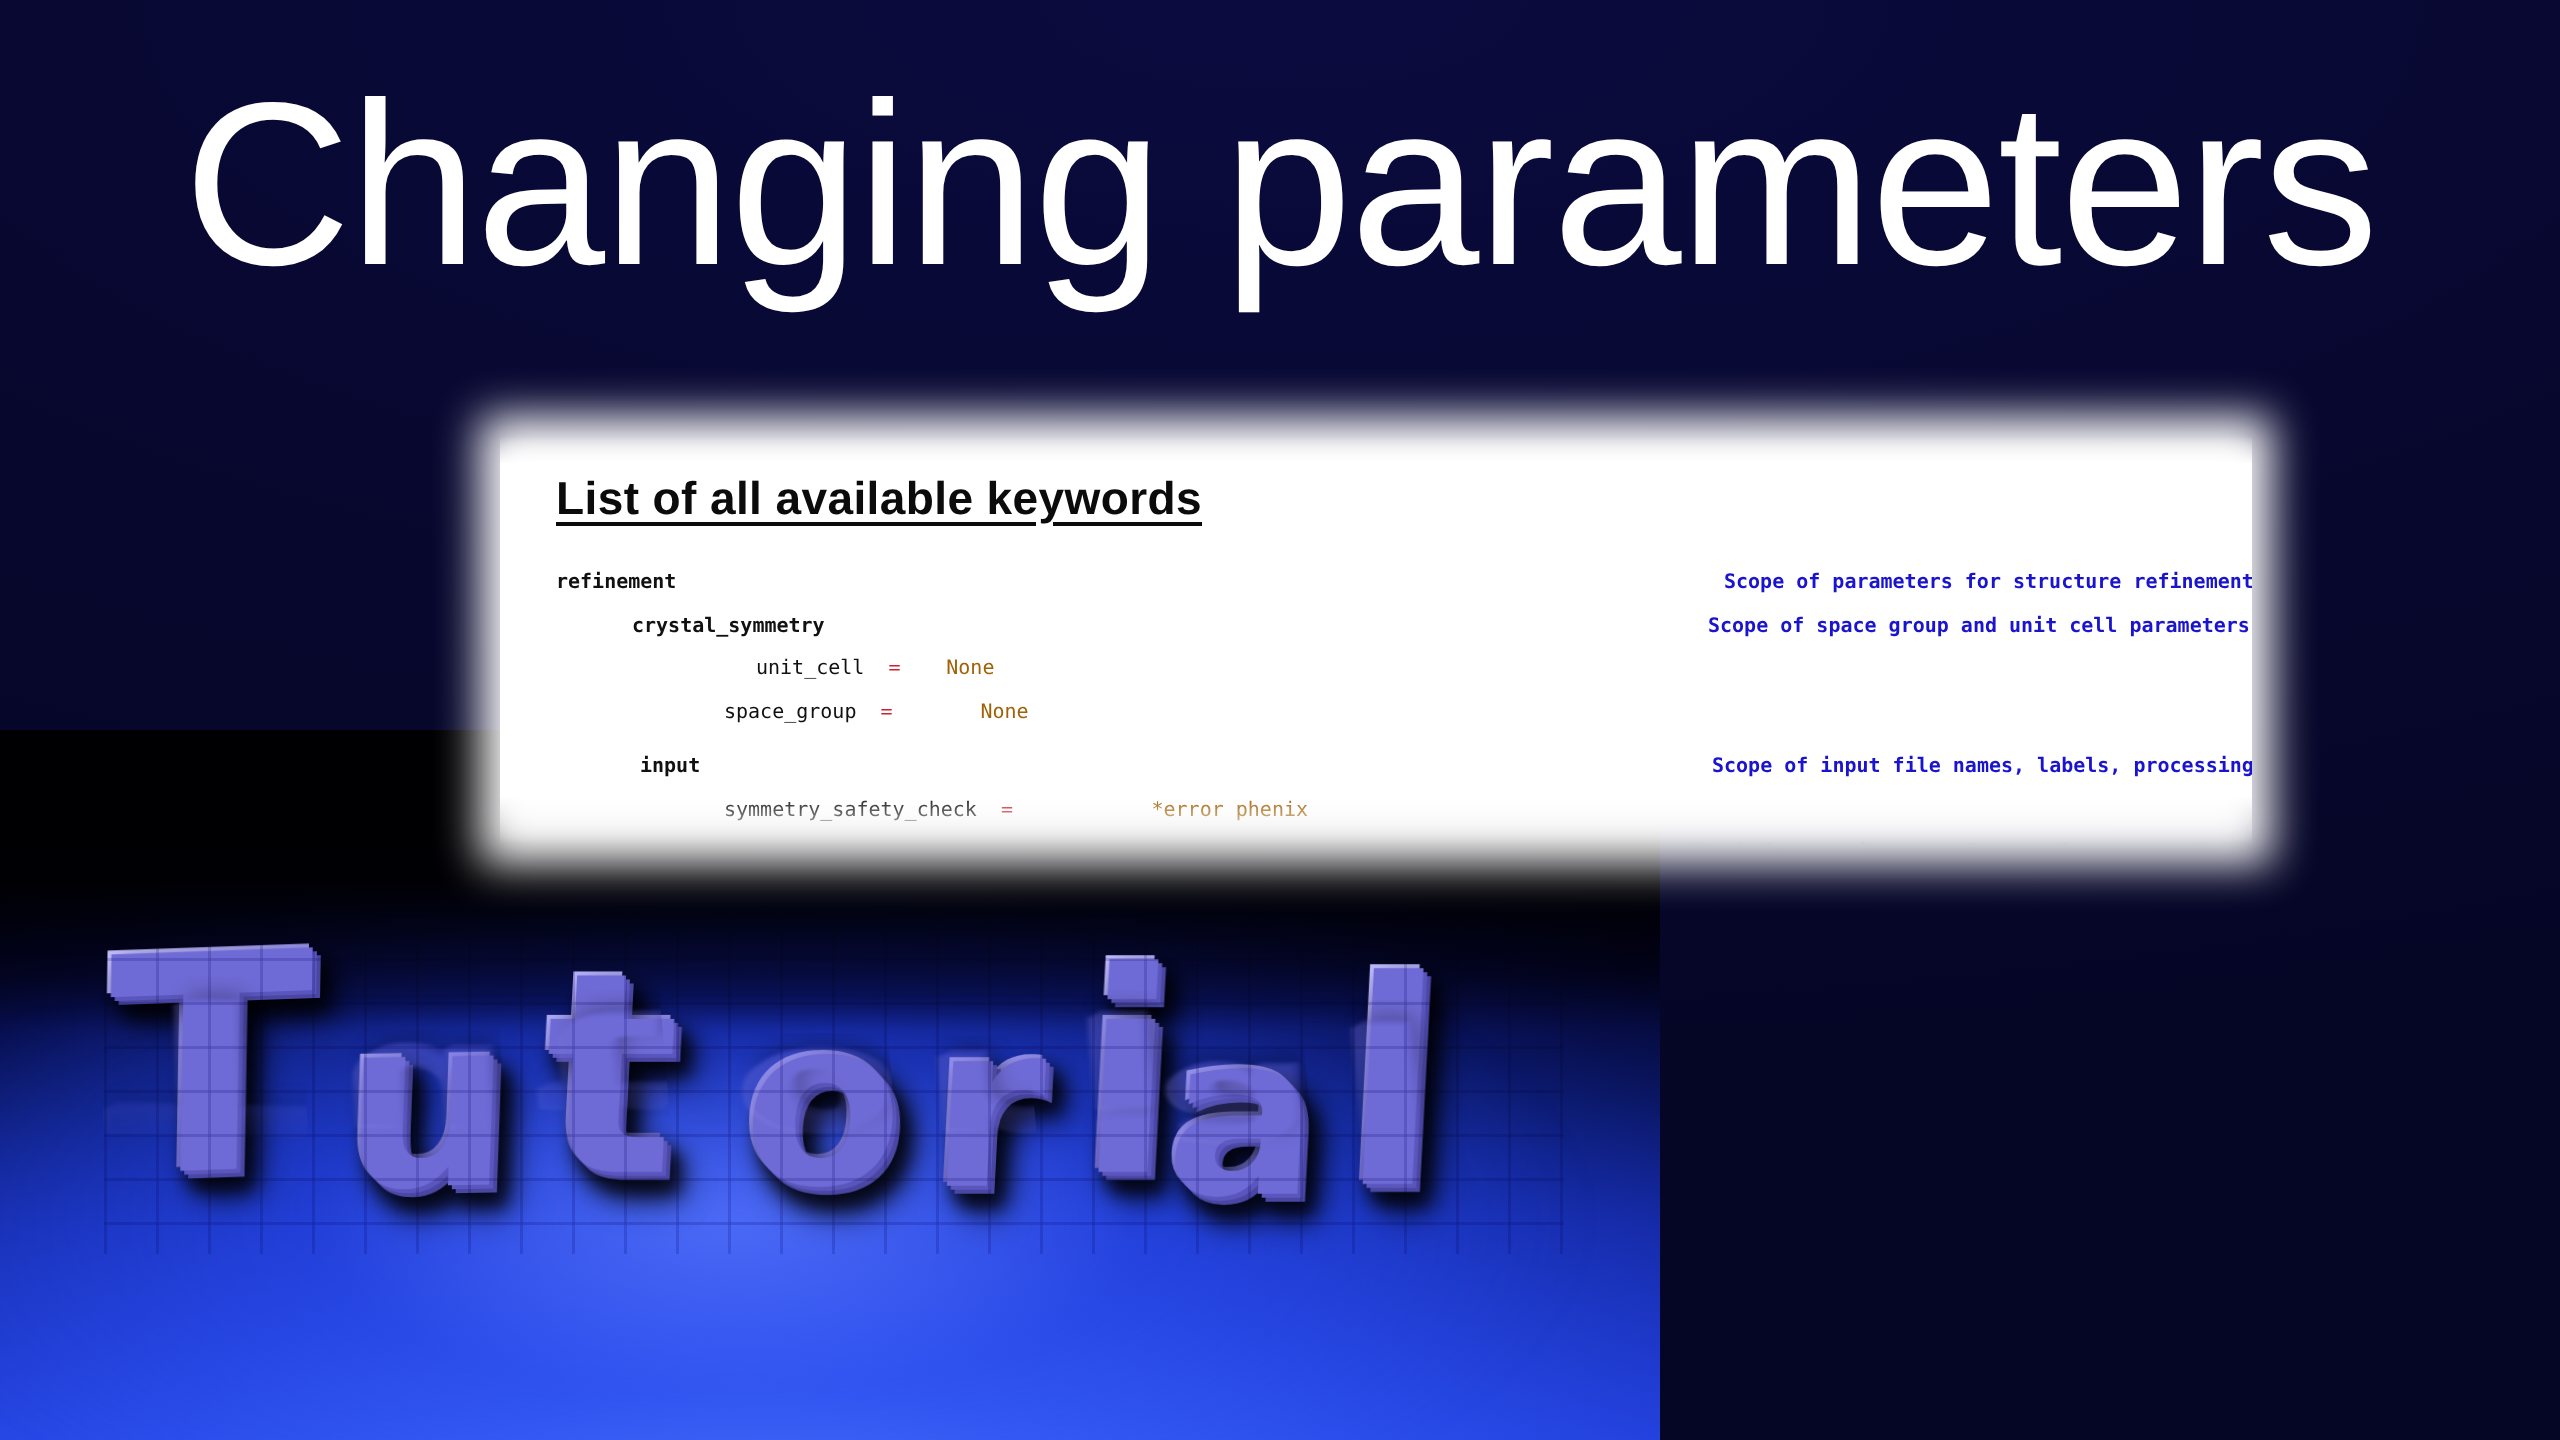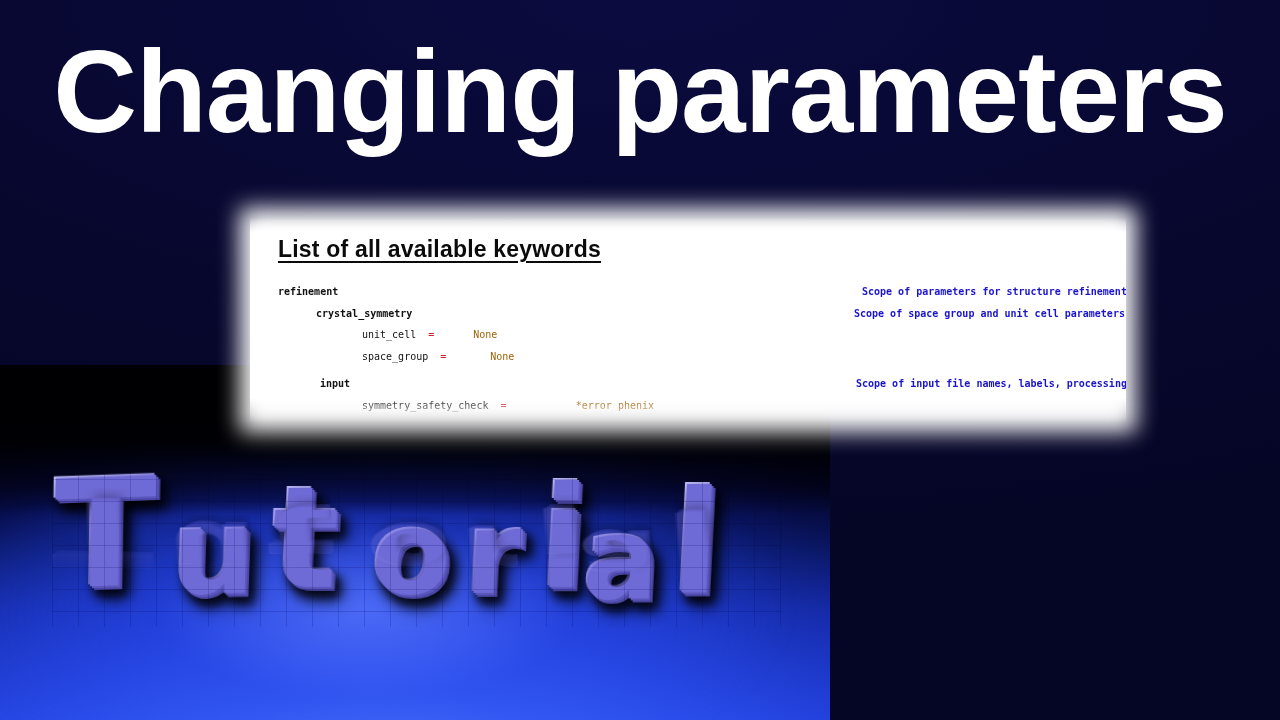--- a/index.html
+++ b/index.html
@@ -17,21 +17,21 @@
       radial-gradient(120% 80% at 50% 0%, #0b0b40 0%, #07072e 55%, #050525 100%);
   }
 
   
   #title{
     position:absolute;
     left:0;right:0;top:34px;
     text-align:center;
     color:#ffffff;
     font-size:116px;
-    font-weight:bold;
+    font-weight:normal;
     letter-spacing:-1px;
     line-height:1.0;
     white-space:nowrap;
     font-family:"Liberation Sans", sans-serif;
   }
 
   
   #tutorial-image{
     position:absolute;
     left:0;top:365px;width:830px;height:355px;
@@ -172,21 +172,21 @@
   </div>
 
   <div id="panel-wrap">
     <div id="panel-glow"></div>
     <div id="panel">
       <div id="panel-inner">
         <div id="panel-heading">List of all available keywords</div>
         <div id="kw-list">
             <div class="kw-line"><span class="pos kw-name b" style="left: 14px;">refinement</span><span class="kw-desc" style="left: 598px;">Scope of parameters for structure refinement with phenix.refine</span></div>
             <div class="kw-line"><span class="pos kw-name b" style="left: 52px;">crystal_symmetry</span><span class="kw-desc" style="left: 590px;">Scope of space group and unit cell parameters</span></div>
-            <div class="kw-line"><span class="pos kw-name" style="left: 98px;">unit_cell  <span class="kw-eq">= </span></span><span class="pos kw-val" style="left: 209.15px;">None</span></div>
+            <div class="kw-line"><span class="pos kw-name" style="left: 114px;">unit_cell  <span class="kw-eq">= </span></span><span class="pos kw-val" style="left: 209.15px;">None</span></div>
             <div class="kw-line"><span class="pos kw-name" style="left: 98px;">space_group  <span class="kw-eq">= </span></span><span class="pos kw-val" style="left: 226.25px;">None</span></div>
             <div class="kw-line gap"></div>
             <div class="kw-line"><span class="pos kw-name b" style="left: 56px;">input</span><span class="kw-desc" style="left: 592px;">Scope of input file names, labels, processing directions</span></div>
             <div class="kw-line"><span class="pos kw-name" style="left: 98px; text-align: center;">symmetry_safety_check  <span class="kw-eq">= </span></span><span class="pos kw-val" style="left: 311.75px;">*error phenix</span></div>
             <div class="kw-line"><span class="kw-desc" style="left: 580px;">Check for consistency of crystal symmetry from model and data files</span></div>
             <div class="kw-line"><span class="pos kw-name" style="left: 150px;">file_name  </span><span class="pos kw-val" style="left: 261.15px;">None</span><span class="kw-desc" style="left: 340px;">Model file(s) name (PDB)</span></div>
           </div>
       </div>
     </div>
   </div>

